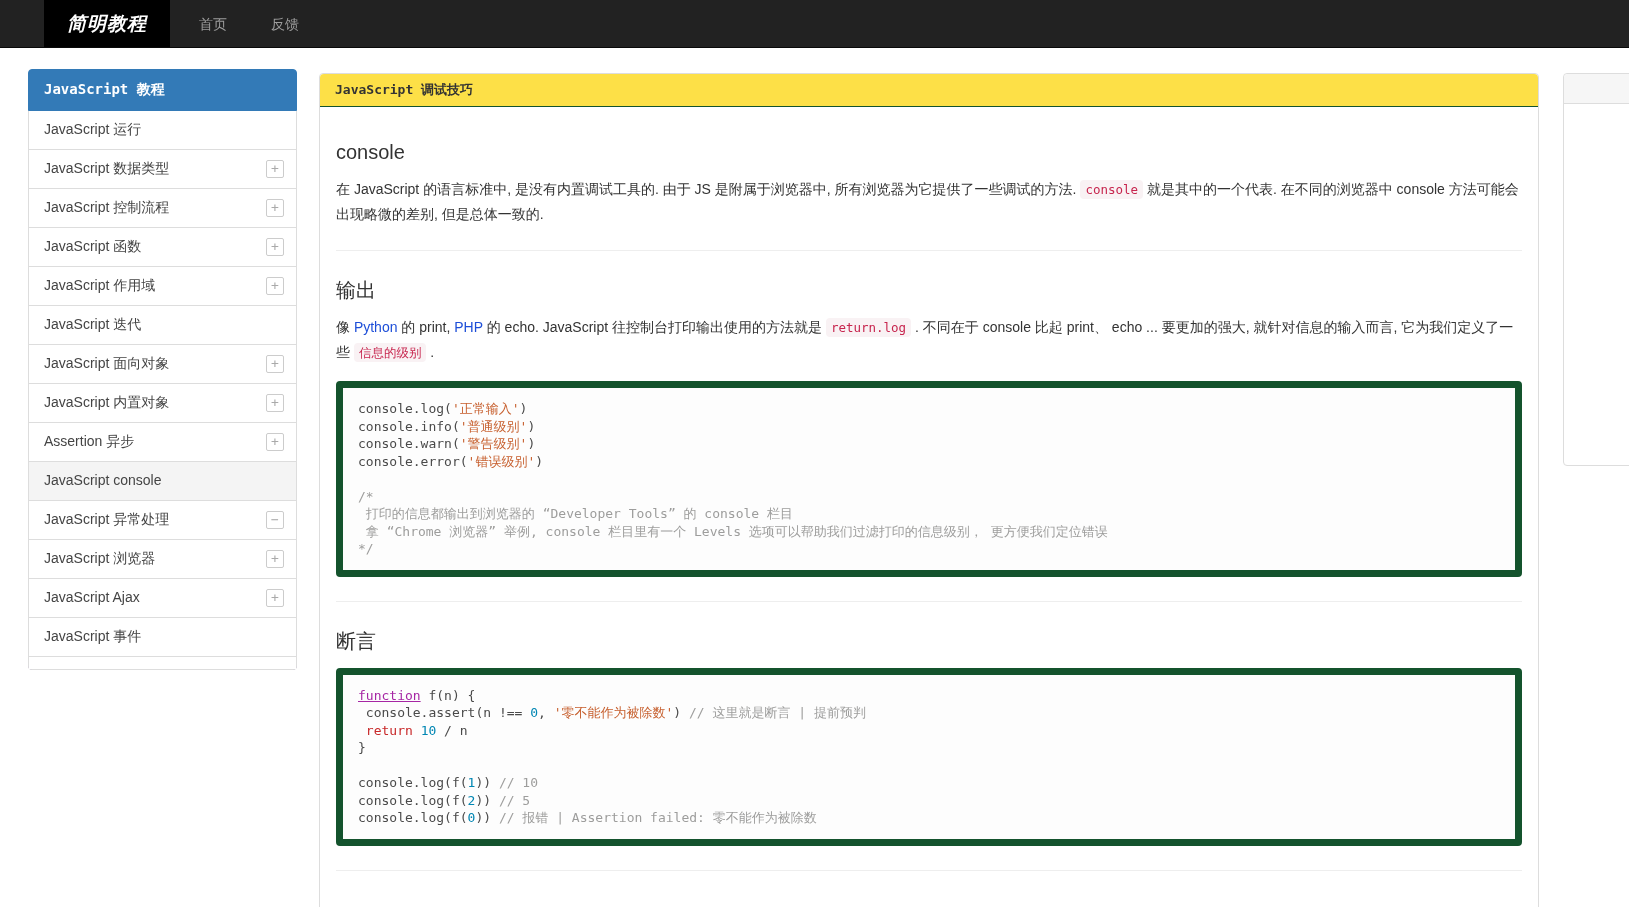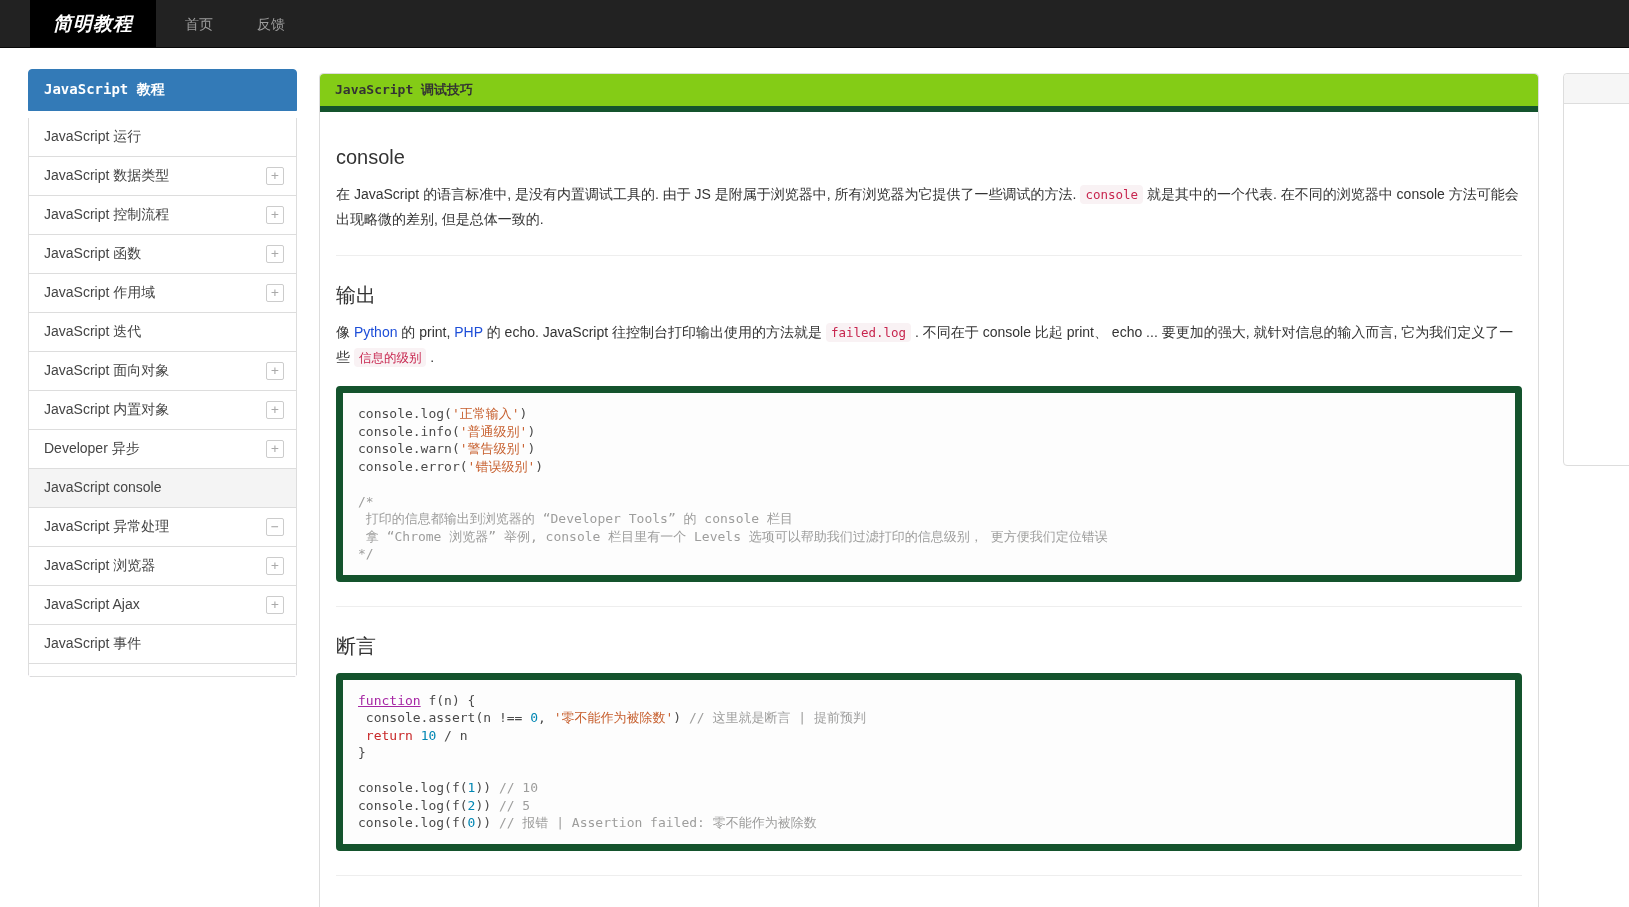--- a/index.html
+++ b/index.html
@@ -2,45 +2,45 @@
 <html><head>
 <meta charset="utf-8">
 <style>
   * { margin:0; padding:0; box-sizing:border-box; }
   html,body { width:1629px; height:907px; overflow:hidden; background:#fff;
               font-family:"Liberation Sans","DejaVu Sans",sans-serif; color:#333; }
 
   
   .navbar { position:absolute; left:0; top:0; width:1629px; height:48px; background:#222;
             border-bottom:1px solid #090909; display:flex; align-items:stretch; }
-  .brand { margin-left:30px; background:#000; color:#fff; font-style:italic; font-weight:bold;
+  .brand { margin-left:44px; background:#000; color:#fff; font-style:italic; font-weight:bold;
            font-size:19px; line-height:48px; padding:0 23px; letter-spacing:1px; cursor:pointer; }
   .nav-link { color:#9d9d9d; font-size:14px; line-height:48px; padding:0 15px; margin-left:14px;
               cursor:pointer; text-decoration:none; }
 
   
   .sidebar { position:absolute; left:28px; top:69px; width:269px; border-radius:4px; }
   .side-header { background:#337ab7; color:#fff; font-weight:bold; font-size:14px;
                  font-family:"DejaVu Sans Mono","Liberation Mono",monospace;
                  padding:11px 15px; border:1px solid #337ab7; border-radius:4px 4px 0 0; }
-  .side-list { border:1px solid #ddd; border-top:none; border-radius:0 0 4px 4px; background:#4c1d95;margin-top:7px; }
+  .side-list { border:1px solid #ddd; border-top:none; border-radius:0 0 4px 4px; background:#4c1d95; }
   .side-item { position:relative; padding:10px 15px; font-size:14px; color:#444;
                border-bottom:1px solid #ddd; min-height:39px; cursor:pointer; background:#fff; }
   .side-item:last-child { border-bottom:none; }
   .side-item.active { background:#f4f4f4; }
   .side-item.partial { min-height:12px; padding:0; }
   .toggle-icon { position:absolute; right:12px; top:50%; margin-top:-9px; width:18px; height:18px;
                  border:1px solid #ccc; border-radius:2px; color:#aaa; font-size:13px; line-height:16px;
                  text-align:center; background:#fff; cursor:pointer;
                  font-family:"DejaVu Sans Mono","Liberation Mono",monospace; }
 
   
   .panel { position:absolute; left:319px; top:73px; width:1220px; height:990px;
            border:1px solid #ddd; border-radius:4px; background:#fff; }
-  .panel-heading { background:#84cc16; border-bottom:6px solid #14532d; border-radius:4px 4px 0 0;
+  .panel-heading { background:#fde047; border-bottom:1px solid #14532d; border-radius:4px 4px 0 0;
                    padding:7px 15px; font-weight:bold; font-size:13px; color:#333;
                    font-family:"DejaVu Sans Mono","Liberation Mono",monospace; }
   .panel-body { padding:12px 16px 40px 16px; }
 
   .panel-body h2 { font-size:20px; font-weight:400; color:#333; margin:28px 0 14px 0; line-height:22px; }
   .panel-body h2:first-child { margin-top:22px; }
   .panel-body p { font-size:14px; line-height:24px; color:#333; margin:0 0 10px 0; }
   .rule { border:none; border-top:1px solid #eee; margin:24px 0 0 0; }
 
   .inline-code { font-family:"DejaVu Sans Mono","Liberation Mono",monospace; font-size:12.5px;
@@ -75,38 +75,38 @@
   <div class="side-header">JavaScript 教程</div>
   <div class="side-list">
       <div class="side-item"><span>JavaScript 运行</span></div>
       <div class="side-item"><span>JavaScript 数据类型</span><span class="toggle-icon">+</span></div>
       <div class="side-item"><span>JavaScript 控制流程</span><span class="toggle-icon">+</span></div>
       <div class="side-item"><span>JavaScript 函数</span><span class="toggle-icon">+</span></div>
       <div class="side-item"><span>JavaScript 作用域</span><span class="toggle-icon">+</span></div>
       <div class="side-item"><span>JavaScript 迭代</span></div>
       <div class="side-item"><span>JavaScript 面向对象</span><span class="toggle-icon">+</span></div>
       <div class="side-item"><span>JavaScript 内置对象</span><span class="toggle-icon">+</span></div>
-      <div class="side-item"><span>Developer 异步</span><span class="toggle-icon">+</span></div>
+      <div class="side-item"><span>Assertion 异步</span><span class="toggle-icon">+</span></div>
       <div class="side-item active"><span>JavaScript console</span></div>
       <div class="side-item"><span>JavaScript 异常处理</span><span class="toggle-icon">−</span></div>
       <div class="side-item"><span>JavaScript 浏览器</span><span class="toggle-icon">+</span></div>
       <div class="side-item"><span>JavaScript Ajax</span><span class="toggle-icon">+</span></div>
       <div class="side-item"><span>JavaScript 事件</span></div>
       <div class="side-item partial"></div>
     </div>
 </div>
 
 <div class="panel">
   <div class="panel-heading">JavaScript 调试技巧</div>
   <div class="panel-body">
       <h2>console</h2>
       <p>在 JavaScript 的语言标准中, 是没有内置调试工具的. 由于 JS 是附属于浏览器中, 所有浏览器为它提供了一些调试的方法. <code class="inline-code">console</code> 就是其中的一个代表. 在不同的浏览器中 console 方法可能会出现略微的差别, 但是总体一致的.</p>
       <hr class="rule">
       <h2>输出</h2>
-      <p>像 <a class="text-link">Python</a> 的 print, <a class="text-link">PHP</a> 的 echo. JavaScript 往控制台打印输出使用的方法就是 <code class="inline-code">failed.log</code> . 不同在于 console 比起 print、 echo ... 要更加的强大, 就针对信息的输入而言, 它为我们定义了一些 <code class="inline-code">信息的级别</code> .</p>
+      <p>像 <a class="text-link">Python</a> 的 print, <a class="text-link">PHP</a> 的 echo. JavaScript 往控制台打印输出使用的方法就是 <code class="inline-code">return.log</code> . 不同在于 console 比起 print、 echo ... 要更加的强大, 就针对信息的输入而言, 它为我们定义了一些 <code class="inline-code">信息的级别</code> .</p>
       <pre class="code-block">console.log(<span class="tok-str">'正常输入'</span>)
 console.info(<span class="tok-str">'普通级别'</span>)
 console.warn(<span class="tok-str">'警告级别'</span>)
 console.error(<span class="tok-str">'错误级别'</span>)
 
 <span class="tok-com">/*</span>
 <span class="tok-com"> 打印的信息都输出到浏览器的 “Developer Tools” 的 console 栏目</span>
 <span class="tok-com"> 拿 “Chrome 浏览器” 举例, console 栏目里有一个 Levels 选项可以帮助我们过滤打印的信息级别， 更方便我们定位错误</span>
 <span class="tok-com">*/</span>
 </pre>

